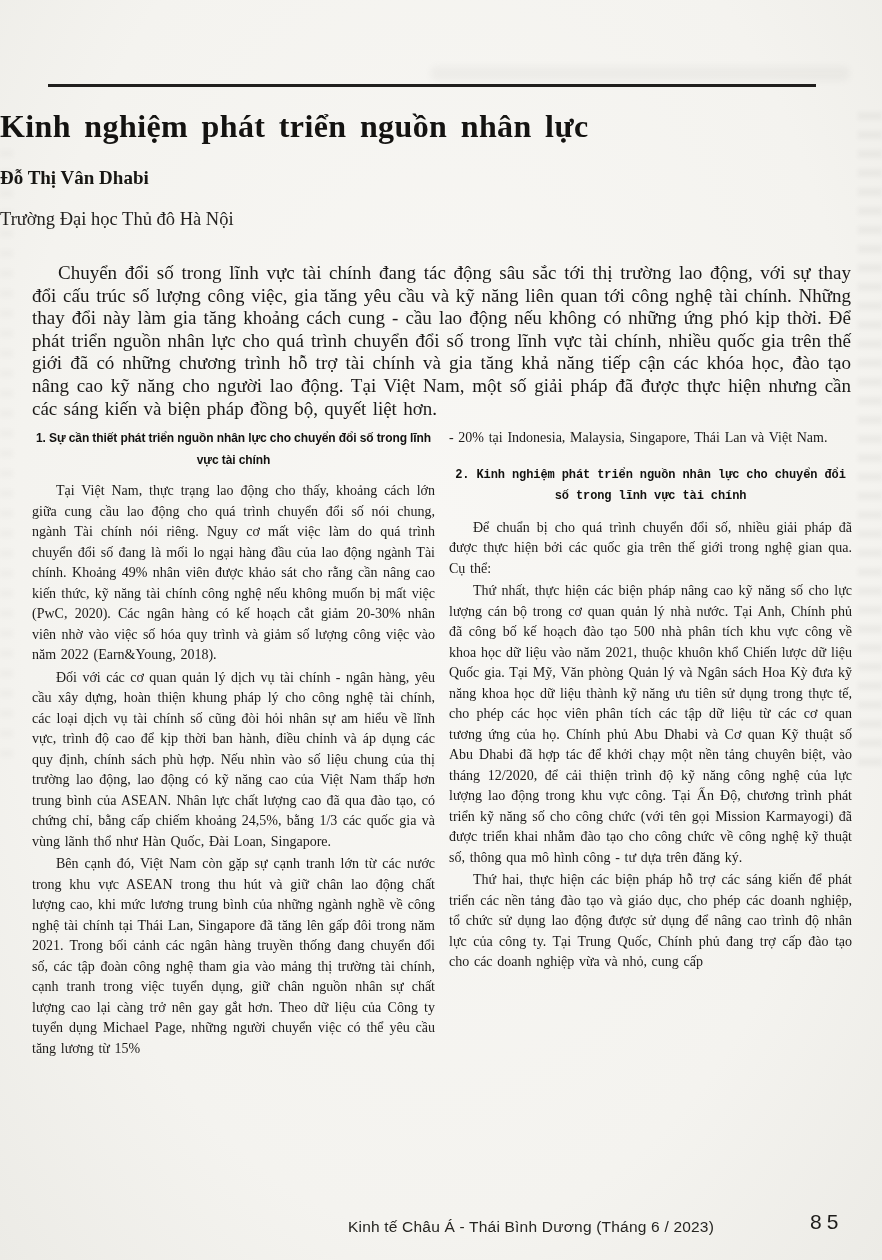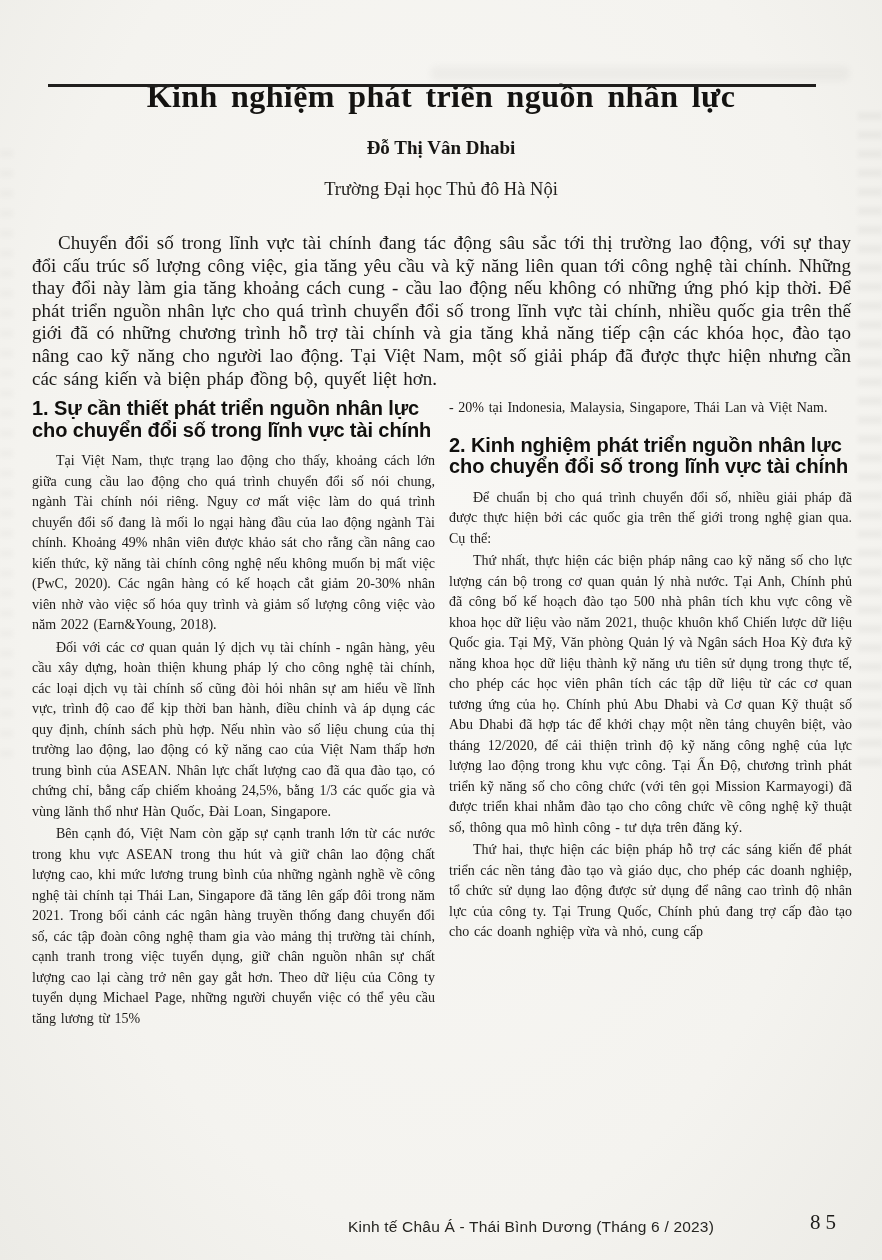--- a/index.html
+++ b/index.html
@@ -16,44 +16,44 @@
   .scan-smudge-top{position:absolute;left:430px;top:66px;width:420px;height:15px;
     background:#8a8884;opacity:.07;filter:blur(3px);border-radius:8px;}
   .scan-ghost-right{position:absolute;right:0;top:112px;width:24px;height:660px;
     background:repeating-linear-gradient(to bottom, rgba(92,90,86,.20) 0 8px, rgba(92,90,86,0) 8px 19px);
     opacity:.28;filter:blur(2px);}
   .scan-ghost-left{position:absolute;left:0;top:150px;width:13px;height:620px;
     background:repeating-linear-gradient(to bottom, rgba(92,90,86,.18) 0 7px, rgba(92,90,86,0) 7px 20px);
     opacity:.20;filter:blur(2px);}
   .top-rule{position:absolute;left:48px;top:84px;width:768px;height:3px;background:#201f1d;}
 
-  .masthead{padding-top:68px;text-align:center;}
+  .masthead{padding-top:98px;text-align:left;}
   .title{margin:0;font-size:32px;line-height:56px;font-weight:bold;
     letter-spacing:.4px;word-spacing:5px;color:#141311;}
   .title-line{display:block;}
   .author{margin-top:13px;font-size:19px;font-weight:bold;color:#171613;}
   .affiliation{margin-top:20px;font-size:18.5px;color:#24221f;}
 
   .abstract{margin:32px 31px 0 32px;text-align:justify;text-indent:26px;
     font-size:19px;line-height:22.6px;word-spacing:1.5px;color:#1b1917;}
 
   .columns{display:flex;gap:14px;margin:8px 30px 0 32px;}
   .col{flex:1 1 0;min-width:0;}
-  .sec-heading{font-family:"Liberation Sans", sans-serif;font-size:20px;line-height:21.5px;
-    font-weight:bold;margin:0 0 10px;color:#11100e;letter-spacing:-0.1px;}
-  .sec-heading-2{margin-top:16px;}
+  .sec-heading{font-family:"Liberation Sans", sans-serif;font-size:12px;line-height:21.5px;
+    font-weight:bold;margin:0 0 10px;color:#11100e;letter-spacing:-0.1px;text-align:center;}
+  .sec-heading-2{margin-top:16px;font-family:Liberation Mono, monospace;}
   .body-para{margin:0 0 2px;text-align:justify;text-indent:24px;
     font-size:14px;line-height:20.5px;word-spacing:1.2px;color:#1c1a18;}
   .no-indent{text-indent:0;}
 
   .footer-journal{position:absolute;top:1218px;left:0;width:100%;text-align:center;
     transform:translateX(90px);font-family:"Liberation Sans", sans-serif;
     font-size:15.5px;color:#262521;letter-spacing:.2px;}
   .footer-page-number{position:absolute;top:1210px;left:810px;
-    font-family:Liberation Serif, serif;font-size:21px;letter-spacing:5px;color:#1d1c1a;}
+    font-family:Liberation Sans, sans-serif;font-size:21px;letter-spacing:5px;color:#1d1c1a;}
 </style>
 </head>
 <body>
 
 <div class="page">
 
   <div class="scan-smudge-top"></div>
   <div class="scan-ghost-right"></div>
   <div class="scan-ghost-left"></div>
   <div class="top-rule"></div>

